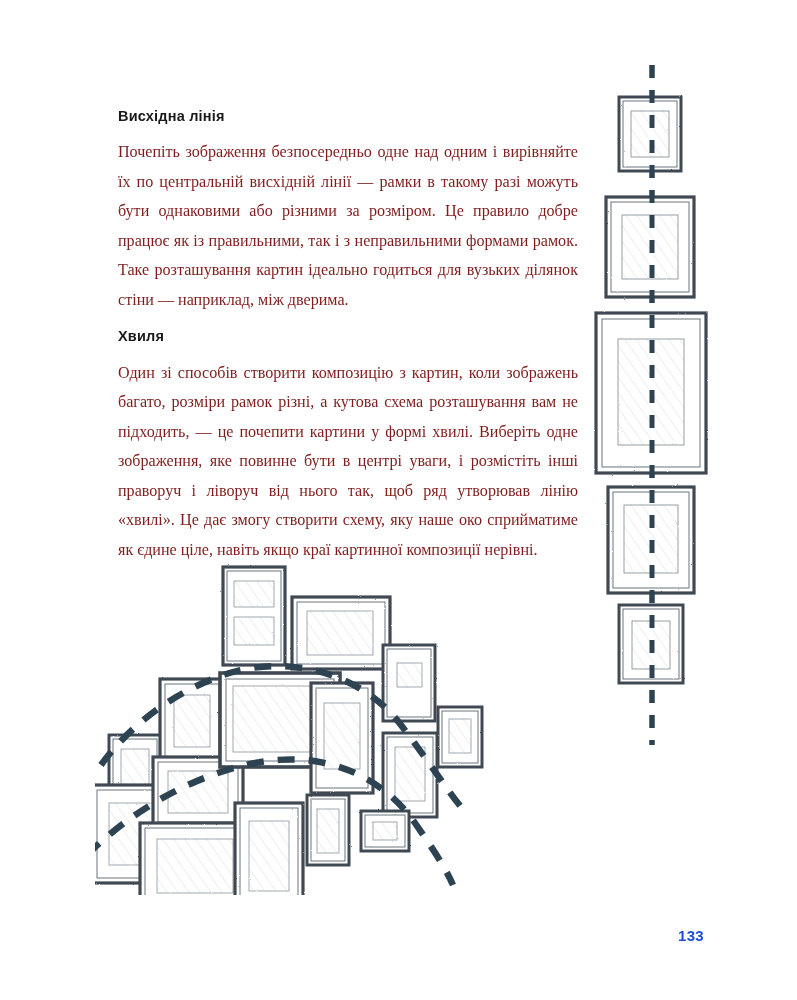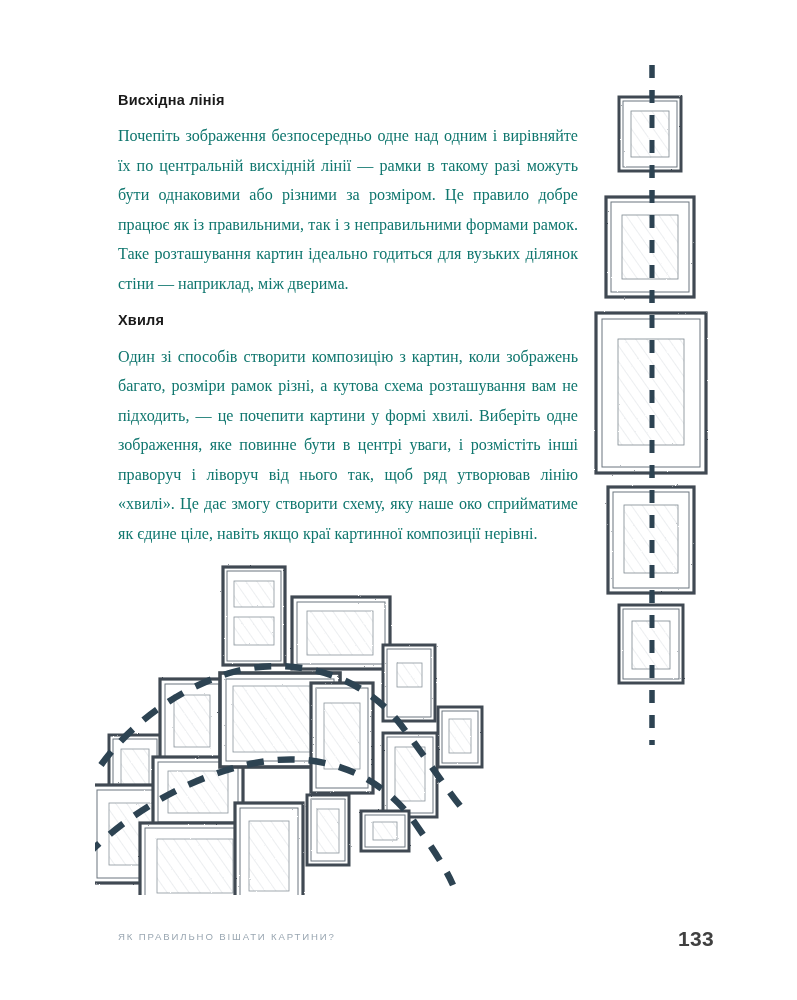--- a/index.html
+++ b/index.html
@@ -14,37 +14,37 @@
     height: 1000px;
     background: #ffffff;
     overflow: hidden;
     font-family: "Liberation Serif", serif;
   }
 
   
   .text-col {
     position: absolute;
     left: 118px;
-    top: 92px;
+    top: 108px;
     width: 460px;
   }
   .section-heading {
     font-family: "Liberation Sans", sans-serif;
     font-weight: 700;
     font-size: 14.5px;
     letter-spacing: 0.2px;
     color: #1a1a1a;
     margin: 0 0 12px 0;
     line-height: 1.2;
   }
   .body-par {
     font-family: "Liberation Serif", serif;
     font-size: 16.1px;
     line-height: 29.5px;
-    color: #0f766e;
+    color: #7f1d1d;
     text-align: justify;
     text-justify: inter-word;
     margin: 0;
     hyphens: manual;
   }
   .section-block { margin-bottom: 0; }
   .section-block.second { margin-top: 14px; }
 
   
   .footer {
@@ -63,22 +63,22 @@
     color: #9aa7b2;
     text-transform: uppercase;
     white-space: nowrap;
   }
   .page-number {
     position: absolute;
     left: 678px;
     top: 927px;
     font-family: "Liberation Sans", sans-serif;
     font-weight: 700;
-    font-size: 21px;
-    color: #404040;
+    font-size: 15px;
+    color: #1d4ed8;
     letter-spacing: 0.3px;
   }
 
   
   .illus {
     position: absolute;
     display: block;
   }
   #illus-ascending { left: 590px; top: 55px; }
   #illus-wave { left: 95px; top: 555px; }
@@ -259,18 +259,15 @@
         <rect x="278" y="267" width="24" height="18" fill="url(#hatchW)" stroke="#8a949c" stroke-width="0.8"></rect>
       </g>
 
     </g>
 
     <path d="M 6 210 C 36 168, 86 132, 138 117 C 200 100, 268 120, 306 170 C 332 204, 350 232, 366 252" fill="none" stroke="#2d4352" stroke-width="6.5" stroke-dasharray="17 14" stroke-linecap="butt"></path>
 
     <path d="M -8 300 C 30 262, 90 222, 160 208 C 230 194, 288 222, 320 268 C 338 294, 350 312, 358 330" fill="none" stroke="#2d4352" stroke-width="6.5" stroke-dasharray="17 14" stroke-linecap="butt"></path>
   </svg>
 
-  <div class="footer">
-    <span class="footer-title">Як правильно вішати картини?</span>
-  </div>
   <div class="page-number">133</div>
 
 </div>
 
 </body></html>

